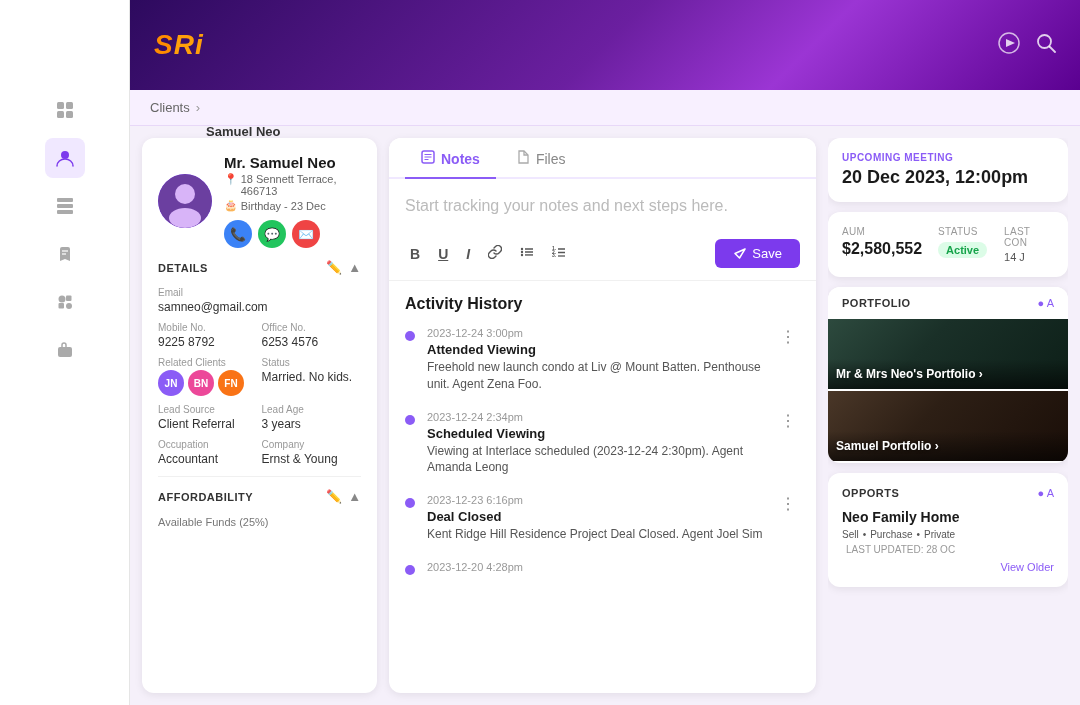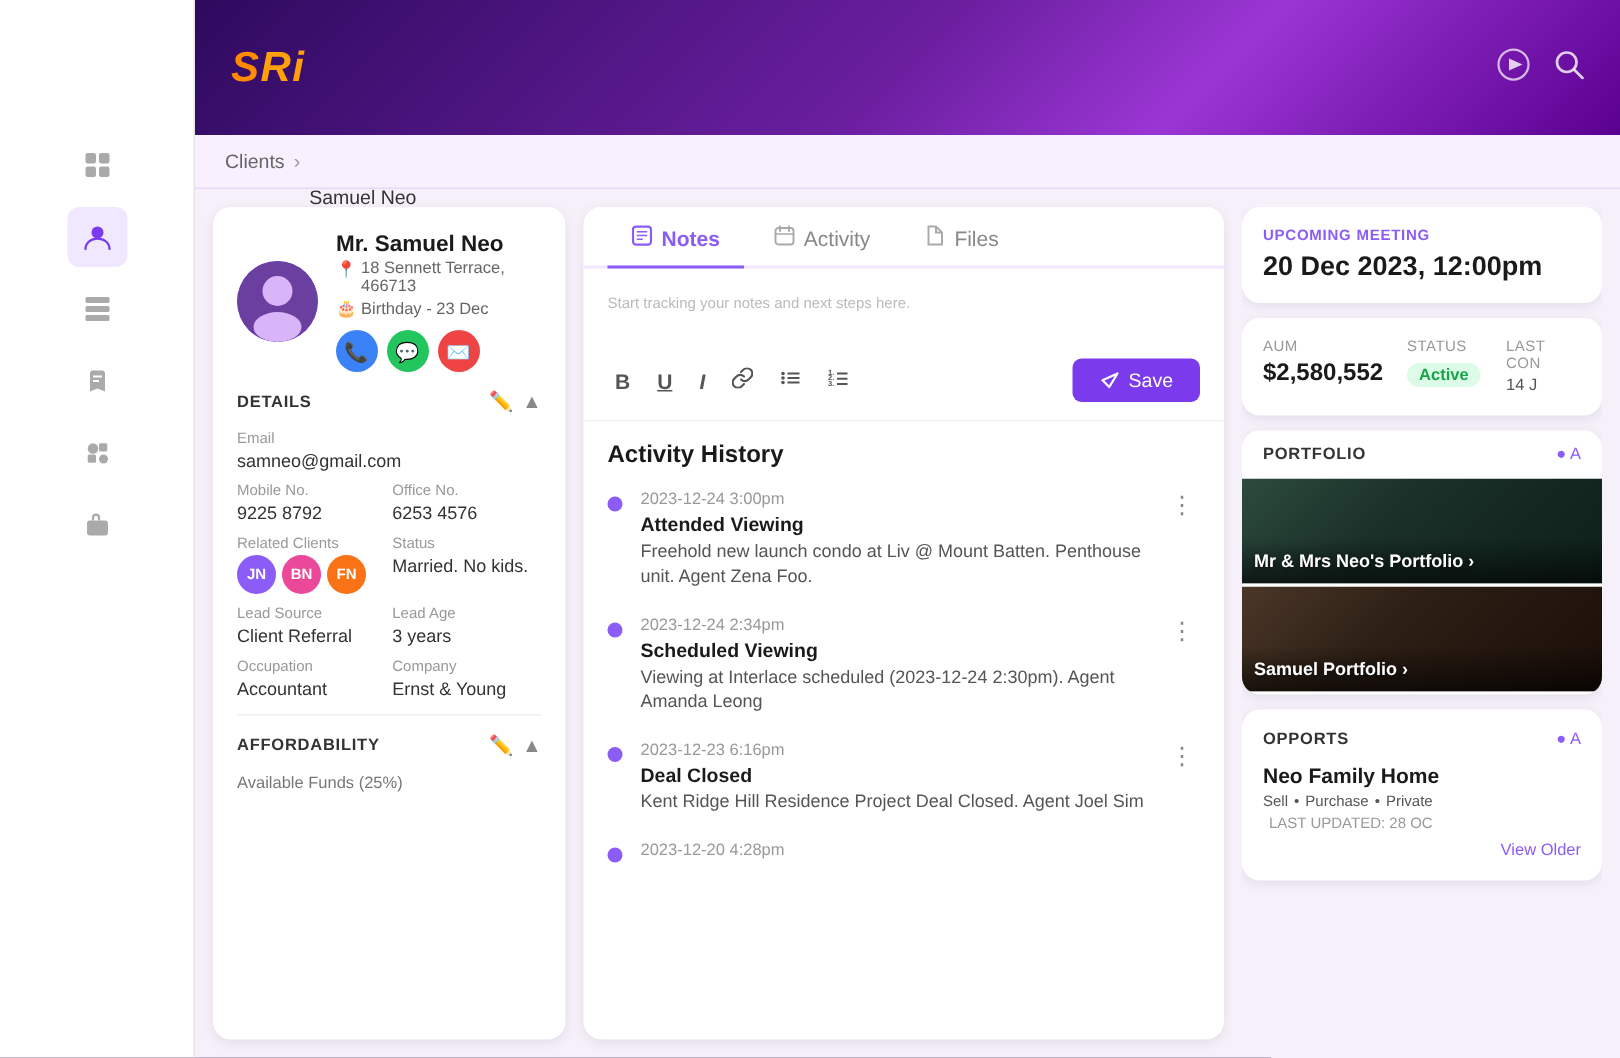--- a/index.html
+++ b/index.html
@@ -40,21 +40,21 @@
 
     
     .breadcrumb {
       position: absolute; top: 90px; left: 130px; right: 0; height: 36px;
       background: #f8f0ff; display: flex; align-items: center; padding: 0 20px; gap: 6px;
       font-size: 13px; color: #666; border-bottom: 1px solid #e8d8f8;
       z-index: 4;
     }
     .breadcrumb a { color: #666; text-decoration: none; }
     .breadcrumb .sep { color: #999; }
-    .breadcrumb .current { color: #333; font-weight: 400; margin-top: 48px; }
+    .breadcrumb .current { color: #333; font-weight: 700; margin-top: 48px; }
 
     
     .content-area {
       position: absolute; top: 126px; left: 130px; right: 0; bottom: 0;
       background: #f5f0fa; display: flex; gap: 12px; padding: 12px; overflow: hidden;
     }
 
     
     .client-panel {
       width: 235px; flex-shrink: 0; background: #fff; border-radius: 12px;
@@ -118,21 +118,21 @@
     .tab {
       padding: 12px 16px 10px; font-size: 14px; color: #888; cursor: pointer;
       border-bottom: 2px solid transparent; margin-bottom: -2px; display: flex; align-items: center; gap: 6px;
     }
     .tab.active { color: #8b5cf6; border-bottom-color: #8b5cf6; font-weight: 700; text-align: center; }
 
     .notes-editor {
       padding: 12px 16px; border-bottom: 1px solid #f0f0f0;
     }
     .notes-placeholder {
-      font-size: 10px; color: #bbb; padding: 6px 0; min-height: 40px;
+      font-size: 16px; color: #bbb; padding: 6px 0; min-height: 40px;
     }
     .editor-toolbar {
       display: flex; align-items: center; justify-content: space-between; margin-top: 8px;
     }
     .toolbar-btns { display: flex; gap: 8px; align-items: center; }
     .toolbar-btn { background: none; border: none; cursor: pointer; color: #555; font-size: 14px; font-weight: 700; padding: 3px 5px; border-radius: 3px; }
     .save-btn {
       background: #7c3aed; color: #fff; border: none; border-radius: 6px;
       padding: 7px 18px; font-size: 13px; cursor: pointer; display: flex; align-items: center; gap: 6px;
     }
@@ -383,31 +383,20 @@
       <div class="tab active">
         <span style="color:#8b5cf6;">
           <svg width="14" height="14" viewBox="0 0 14 14" fill="none">
             <rect x="1" y="1" width="12" height="12" rx="2" stroke="#8b5cf6" stroke-width="1.5"></rect>
             <line x1="3.5" y1="4.5" x2="10.5" y2="4.5" stroke="#8b5cf6" stroke-width="1"></line>
             <line x1="3.5" y1="7" x2="10.5" y2="7" stroke="#8b5cf6" stroke-width="1"></line>
             <line x1="3.5" y1="9.5" x2="7.5" y2="9.5" stroke="#8b5cf6" stroke-width="1"></line>
           </svg>
         </span>
         <span>Notes</span>
-      </div>
-      <div class="tab">
-        <span>
-          <svg width="14" height="14" viewBox="0 0 14 14" fill="none">
-            <rect x="1" y="2" width="12" height="11" rx="2" stroke="#aaa" stroke-width="1.3"></rect>
-            <line x1="4" y1="1" x2="4" y2="4" stroke="#aaa" stroke-width="1.3" stroke-linecap="round"></line>
-            <line x1="10" y1="1" x2="10" y2="4" stroke="#aaa" stroke-width="1.3" stroke-linecap="round"></line>
-            <line x1="1" y1="6" x2="13" y2="6" stroke="#aaa" stroke-width="1"></line>
-          </svg>
-        </span>
-        <span>Activity</span>
       </div>
       <div class="tab">
         <span>
           <svg width="14" height="14" viewBox="0 0 14 14" fill="none">
             <path d="M3 1h5l4 4v8H3V1z" stroke="#aaa" stroke-width="1.3"></path>
             <path d="M8 1v4h4" stroke="#aaa" stroke-width="1.3"></path>
           </svg>
         </span>
         <span>Files</span>
       </div>

